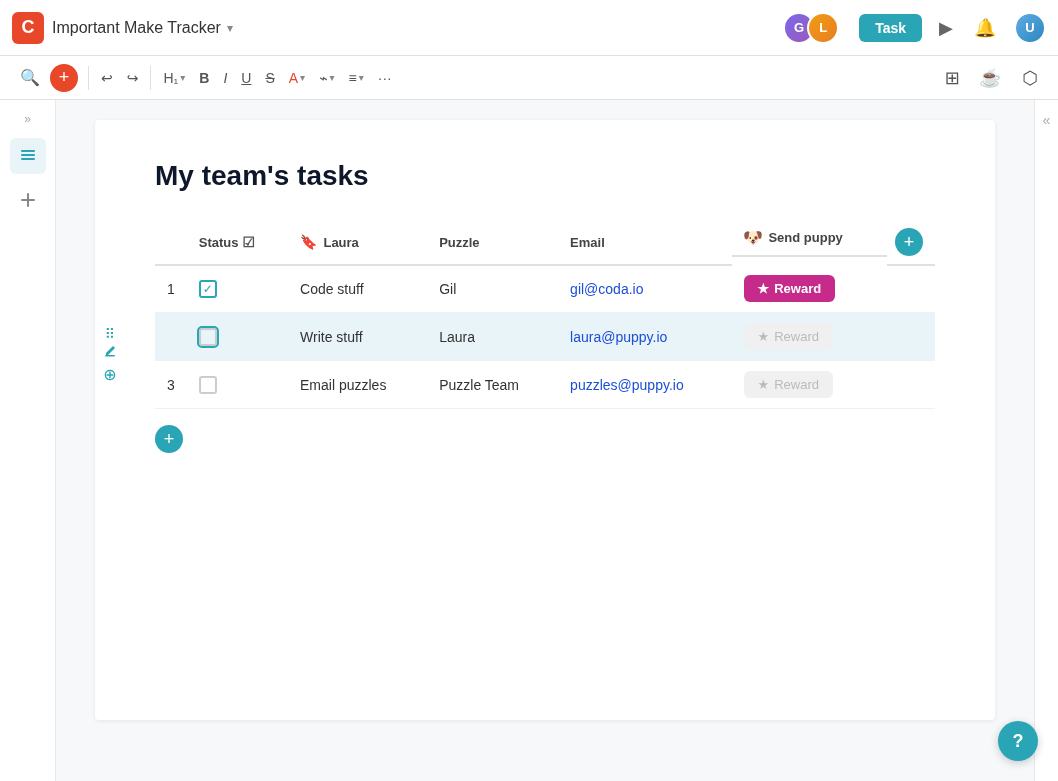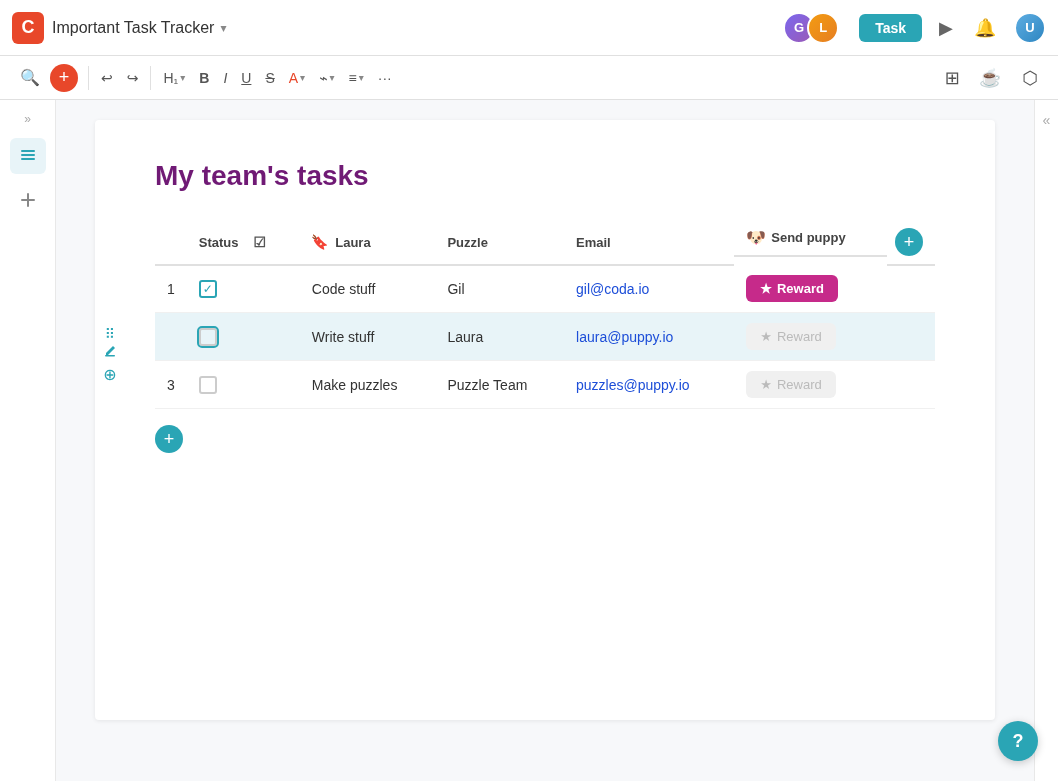--- a/index.html
+++ b/index.html
@@ -92,21 +92,21 @@
     .content-area {
       flex: 1; background: #f7f8fa; padding: 0; overflow: auto;
       position: relative;
     }
     .doc-content {
       background: #fff; margin: 20px auto; padding: 40px 60px;
       min-height: 600px; max-width: 900px; box-shadow: 0 1px 4px rgba(0,0,0,0.08);
       border-radius: 4px;
     }
     .doc-title-h1 {
-      font-size: 28px; font-weight: 700; color: #701a75; margin-bottom: 28px;
+      font-size: 28px; font-weight: 700; color: #0f172a; margin-bottom: 28px;
     }
 
     
     .task-table {
       width: 100%; border-collapse: collapse;
     }
     .task-table th {
       text-align: left; padding: 8px 12px; font-size: 13px; font-weight: 600;
       color: #444; border-bottom: 2px solid #e0e0e0; white-space: nowrap;
     }
@@ -115,21 +115,21 @@
     }
     .row-num { color: #bbb; font-size: 12px; width: 24px; text-align: right; }
     .status-checked {
       width: 18px; height: 18px; border: 2px solid #2aa5b5; border-radius: 3px;
       display: flex; align-items: center; justify-content: center;
       color: #2aa5b5; font-size: 12px;
     }
     .status-unchecked {
       width: 18px; height: 18px; border: 2px solid #ccc; border-radius: 3px;
     }
-    .th-status { display: flex; align-items: center; gap: 15px; }
+    .th-status { display: flex; align-items: center; gap: 4px; }
     .th-task { display: flex; align-items: center; gap: 6px; }
     .email-link { color: #1d4ed8; text-decoration: none; }
     .reward-btn-active {
       background: #c62a8a; color: #fff; border: none; border-radius: 6px;
       padding: 6px 14px; font-size: 13px; font-weight: 600; cursor: pointer;
       display: flex; align-items: center; gap: 5px;
     }
     .reward-btn-inactive {
       background: #f0f0f0; color: #bbb; border: none; border-radius: 6px;
       padding: 6px 14px; font-size: 13px; font-weight: 500; cursor: pointer;
@@ -181,21 +181,21 @@
     .selected-cell-border {
       outline: 2px solid #2aa5b5;
     }
   </style>
 </head>
 <body>
 
 <div class="top-bar">
   <div class="logo-icon">C</div>
   <div class="doc-title">
-    <span>Important Task Tracker</span>
+    <span>Important Make Tracker</span>
     <span class="chevron">▾</span>
   </div>
   <div class="top-bar-spacer"></div>
   <div class="avatars">
     <div class="avatar av1">G</div>
     <div class="avatar av2">L</div>
   </div>
   <button class="share-btn">Task</button>
   <div class="top-icon">▶</div>
   <div class="top-icon">🔔</div>
@@ -342,21 +342,21 @@
                 </button>
               </td>
               <td></td>
             </tr>
 
             <tr>
               <td class="row-num">3</td>
               <td>
                 <div class="status-unchecked"></div>
               </td>
-              <td>Make puzzles</td>
+              <td>Email puzzles</td>
               <td>Puzzle Team</td>
               <td>
                 <a class="email-link" href="#">puzzles@puppy.io</a>
               </td>
               <td>
                 <button class="reward-btn-inactive">
                   <span class="star-icon">★</span>
                   <span>Reward</span>
                 </button>
               </td>

